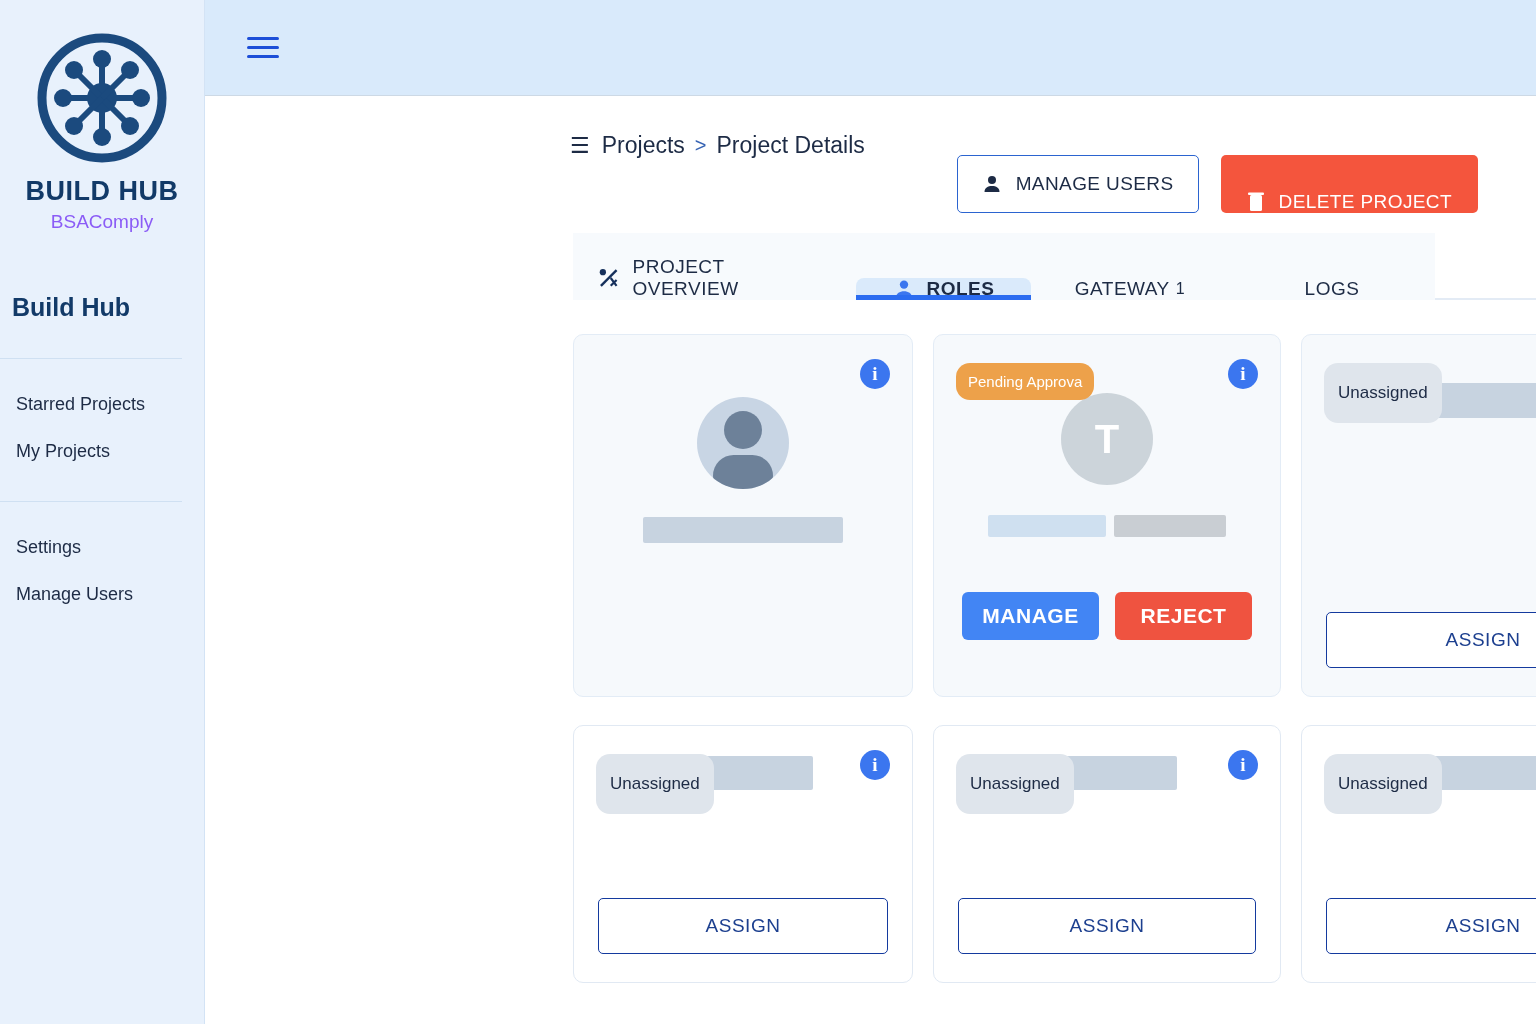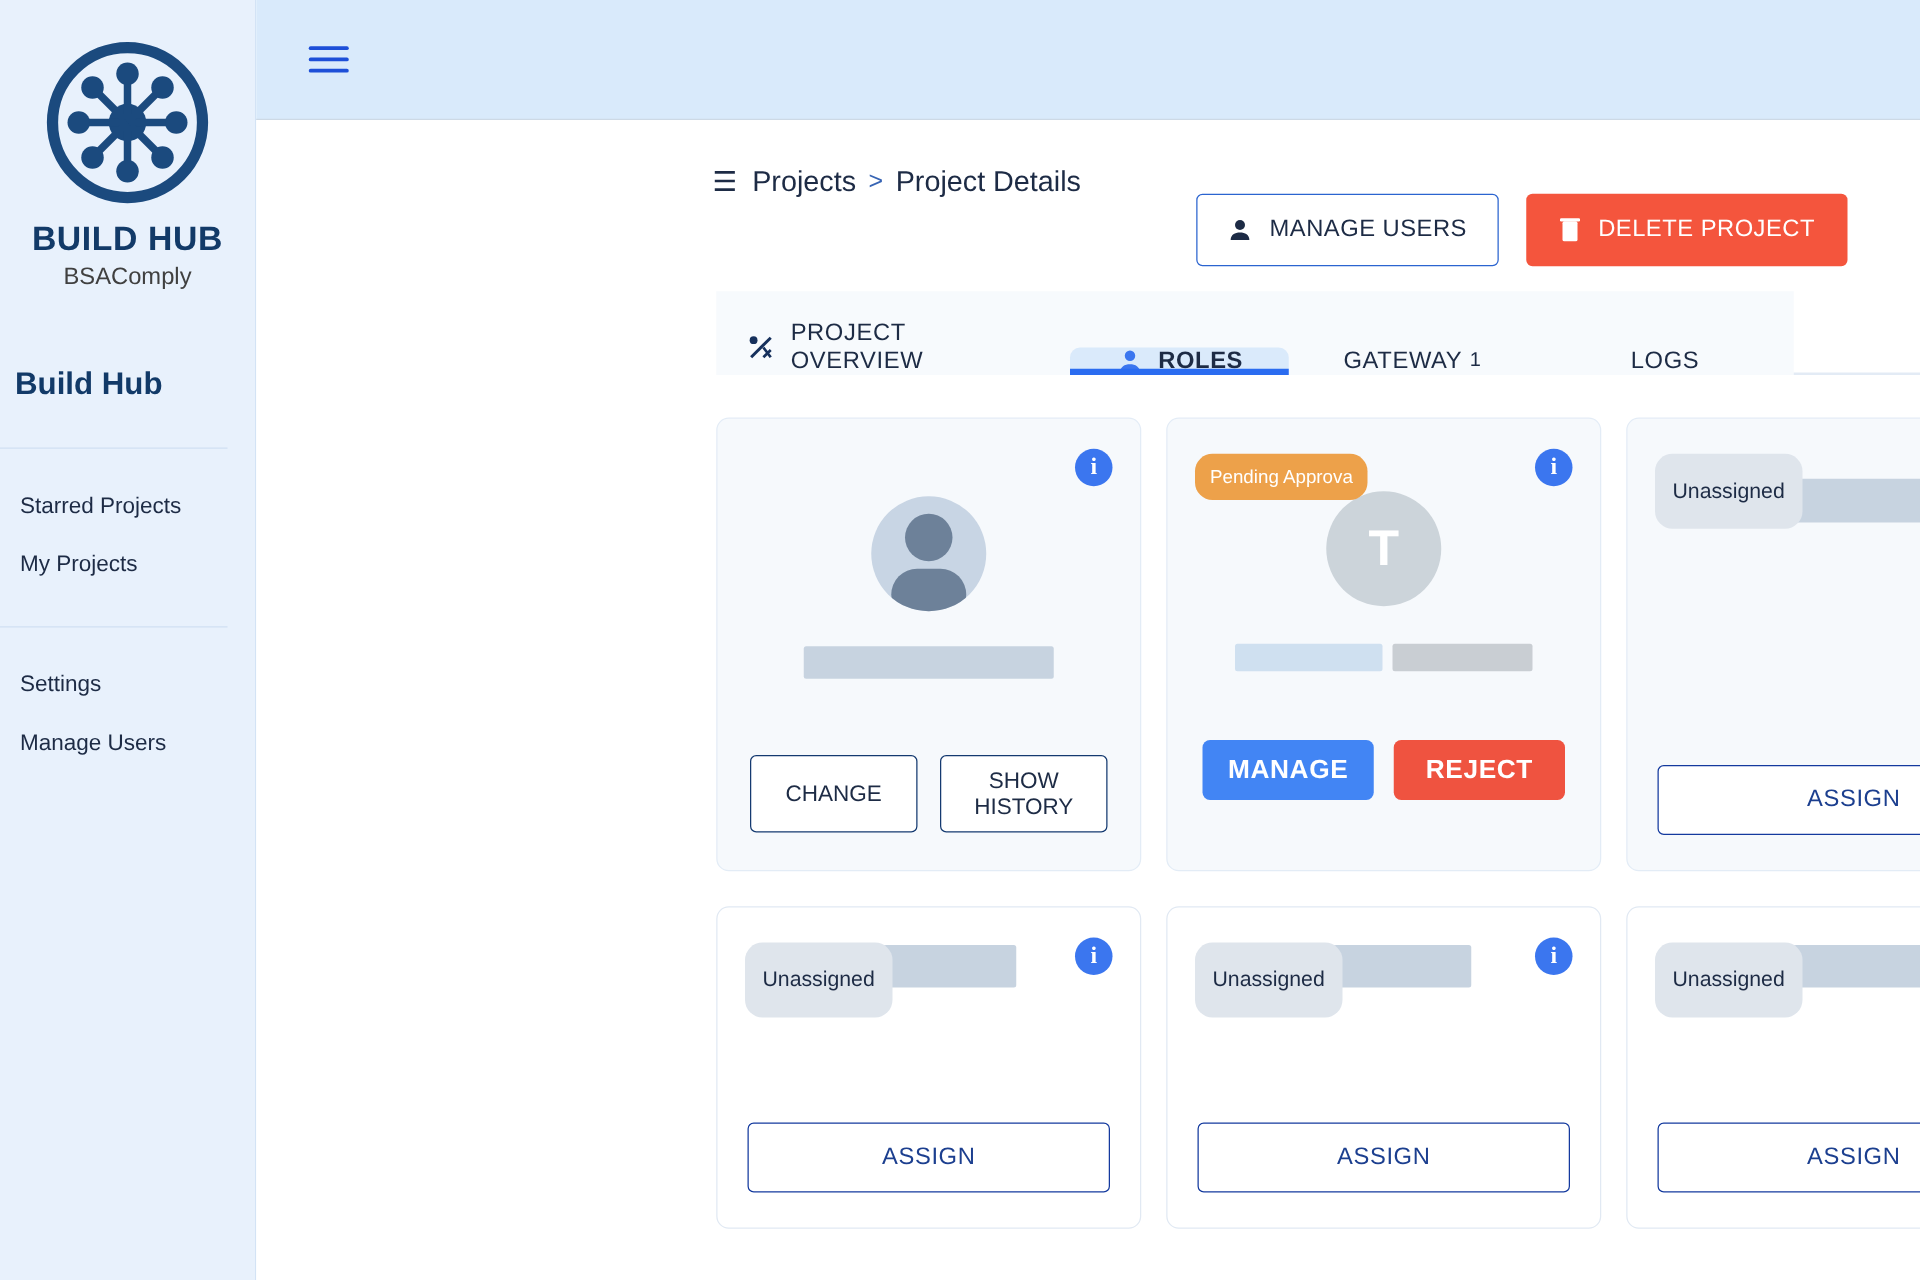--- a/index.html
+++ b/index.html
@@ -19,21 +19,21 @@
     flex: 0 0 205px;
     position: relative;
   }
   .brand-block { padding-top: 28px; text-align: center; }
   .logo-wrap { display: flex; justify-content: center; }
   .brand-title {
     font-size: 27px; font-weight: 700; color: #123a68;
     letter-spacing: .5px; margin-top: 8px; white-space: nowrap;
   }
   .brand-sub {
-    font-size: 19px; color: #404040; margin-top: 4px; font-weight: 400;
+    font-size: 19px; color: #8b5cf6; margin-top: 4px; font-weight: 400;
   }
   .ws-title {
     font-size: 25px; font-weight: 700; color: #123a68;
     padding: 60px 0 0 12px;
   }
   .side-divider {
     height: 1px; background: #cfe0f2; margin: 36px 14px 0 0; width: 182px;
   }
   .nav-group { padding-top: 22px; }
   .nav-item {
@@ -74,21 +74,21 @@
     display: flex; align-items: center; justify-content: center; gap: 14px;
     font-size: 19px; letter-spacing: .4px; cursor: pointer;
     border-radius: 5px; font-weight: 400;
   }
   .btn-manage {
     background: #ffffff; color: #1d2b45;
     border: 1.5px solid #2b64d0; padding: 0 24px; height: 58px;
   }
   .btn-delete {
     background: #f4553d; color: #ffffff; border: none;
-    padding: 0 26px; height: 58px; font-weight: 500;
+    padding: 0 26px; height: 58px; font-weight: 500; align-items: flex-end;
   }
 
   
   .tabstrip {
     position: absolute; top: 233px; left: 368px;
     width: 862px; height: 67px;
     background: #f7fafd;
     display: flex; align-items: flex-end;
   }
   .tab {
@@ -330,24 +330,20 @@
 
     <div class="cards">
 
       <div class="card tall tinted">
         <div class="info-icon">i</div>
         <div class="avatar">
           <div class="head"></div>
             <div class="body"></div>
         </div>
         <div class="ph-bar ph-name"></div>
-        <div class="card-btns">
-          <div class="obtn change">CHANGE</div>
-          <div class="obtn history">SHOW HISTORY</div>
-        </div>
       </div>
 
       <div class="card tall tinted">
         <div class="badge orange">Pending Approva</div>
         <div class="info-icon">i</div>
         <div class="avatar-initial">T</div>
         <div class="ph-dual">
           <div class="ph-bar b1"></div>
           <div class="ph-bar b2"></div>
         </div>

